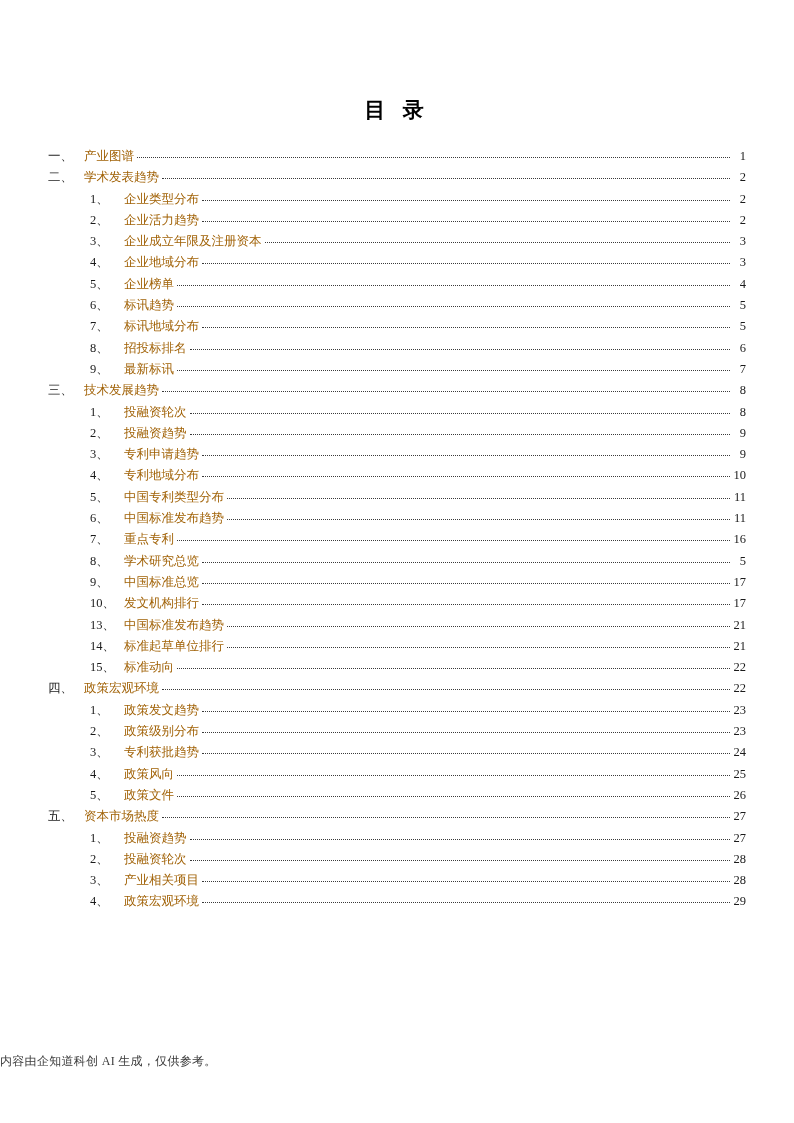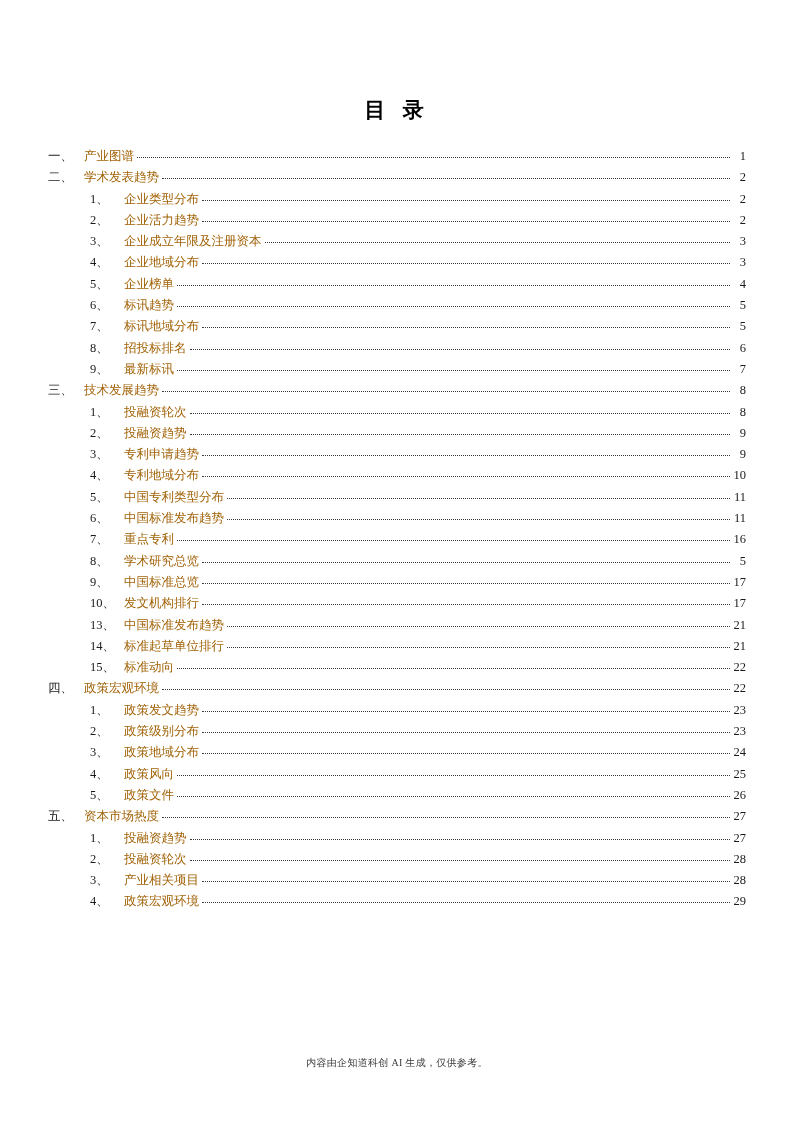--- a/index.html
+++ b/index.html
@@ -79,22 +79,21 @@
     flex: 0 0 auto;
     text-align: right;
     min-width: 14px;
     color: #1a1a1a;
   }
   .footer-note {
     position: absolute;
     left: 0;
     right: 0;
     bottom: 53px;
-    text-align: center;
-    font-size: 10px;
+    font-size: 12px;
     color: #3b3b3b;
     font-family: "Liberation Serif", "DejaVu Serif", serif;
     letter-spacing: 0.3px;
   }
 </style>
 </head>
 <body>
 
 <div class="page">
 
@@ -264,21 +263,21 @@
         <span class="toc-page">23</span>
       </li>
       <li class="toc-entry level-2">
         <span class="toc-num">2、</span>
         <span class="toc-label">政策级别分布</span>
         <span class="toc-dots"></span>
         <span class="toc-page">23</span>
       </li>
       <li class="toc-entry level-2">
         <span class="toc-num">3、</span>
-        <span class="toc-label">政策地域分布</span>
+        <span class="toc-label">专利获批趋势</span>
         <span class="toc-dots"></span>
         <span class="toc-page">24</span>
       </li>
       <li class="toc-entry level-2">
         <span class="toc-num">4、</span>
         <span class="toc-label">政策风向</span>
         <span class="toc-dots"></span>
         <span class="toc-page">25</span>
       </li>
       <li class="toc-entry level-2">

